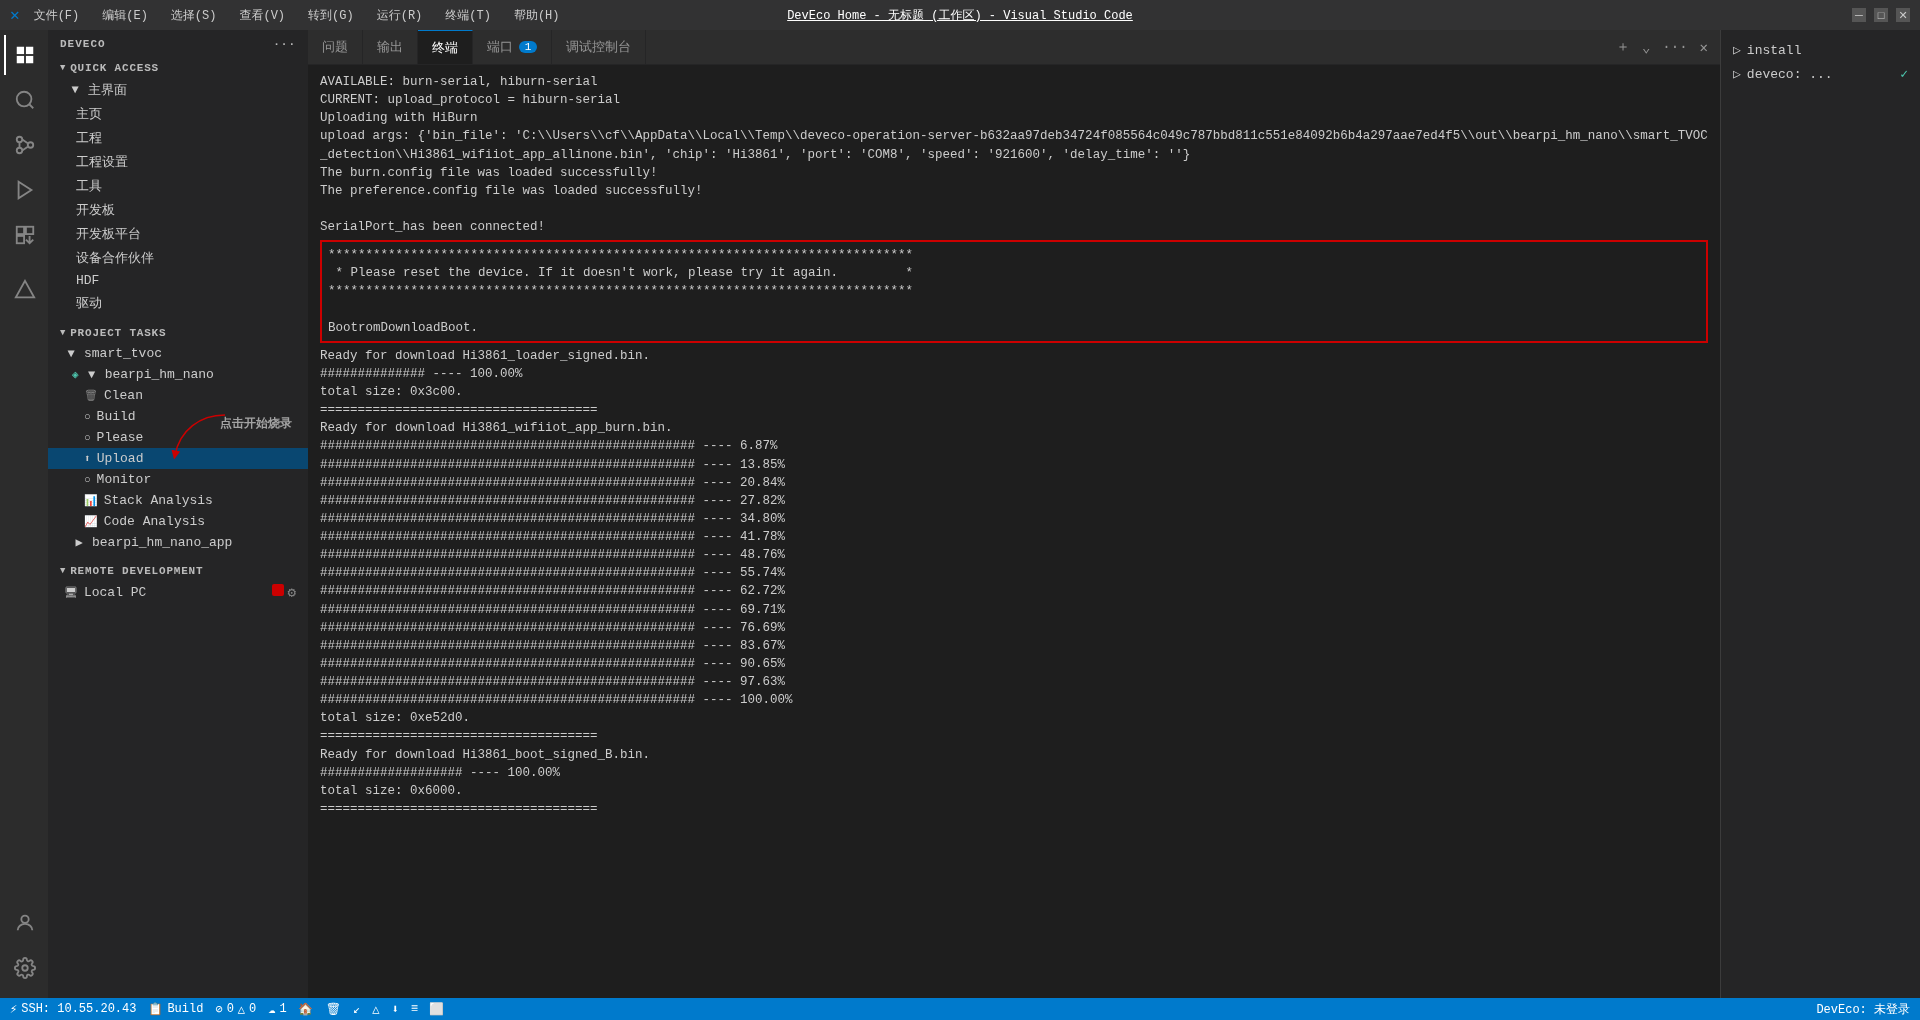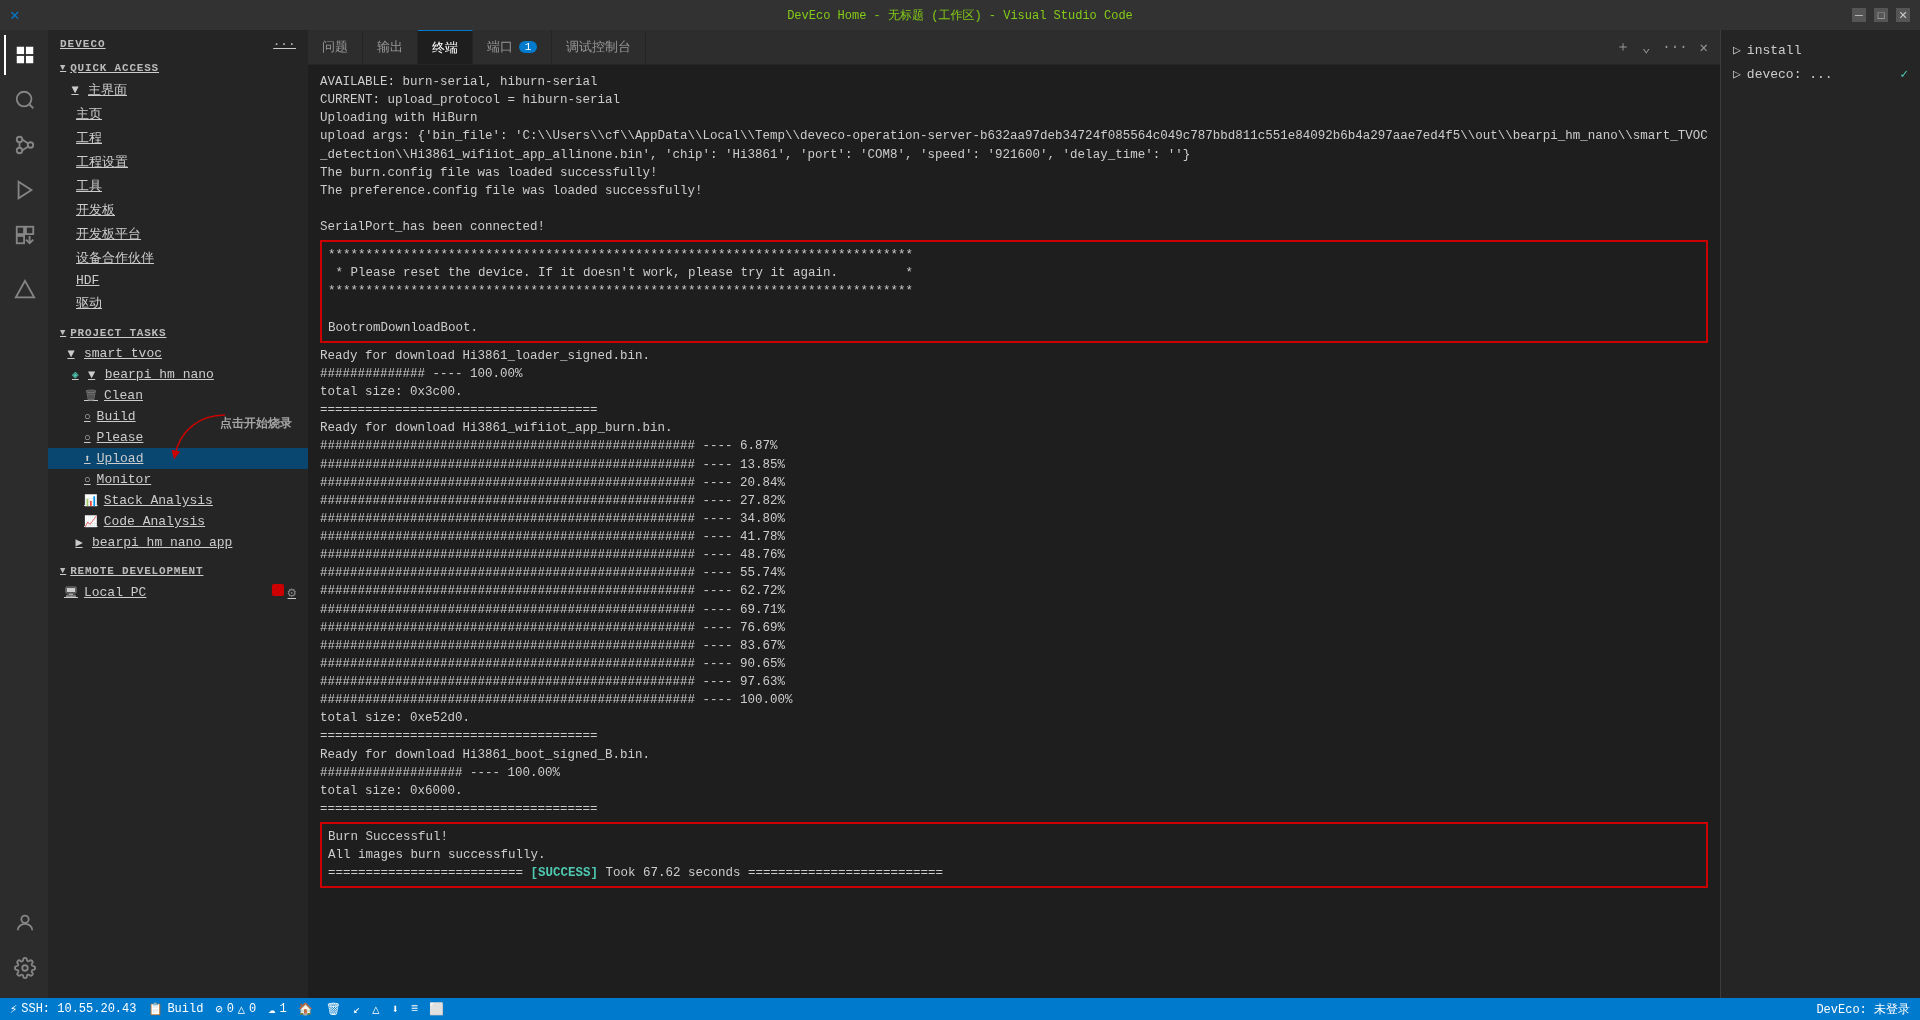--- a/index.html
+++ b/index.html
@@ -31,21 +31,22 @@
       display: flex;
       gap: 15px;
       font-size: 12px;
       color: #cccccc;
     }
     .title-bar-title {
       position: absolute;
       left: 50%;
       transform: translateX(-50%);
       font-size: 12px;
-      color: #84cc16;
+      color: #ffffff;
+      text-decoration: underline;
     }
     .title-bar-controls {
       display: flex;
       gap: 8px;
     }
     .title-btn {
       width: 14px;
       height: 14px;
       background: #555;
       border: none;
@@ -324,20 +325,30 @@
       overflow: hidden;
       display: flex;
     }
   </style>
 </head>
 <body>
 
 <div class="title-bar">
   <div class="title-bar-left">
     <span class="vscode-icon">✕</span>
+    <div class="title-bar-menu" id="menu-bar">
+        <span style="cursor: pointer; padding: 0px 4px;">文件(F)</span>
+        <span style="cursor: pointer; padding: 0px 4px;">编辑(E)</span>
+        <span style="cursor: pointer; padding: 0px 4px;">选择(S)</span>
+        <span style="cursor: pointer; padding: 0px 4px;">查看(V)</span>
+        <span style="cursor: pointer; padding: 0px 4px;">转到(G)</span>
+        <span style="cursor: pointer; padding: 0px 4px;">运行(R)</span>
+        <span style="cursor: pointer; padding: 0px 4px;">终端(T)</span>
+        <span style="cursor: pointer; padding: 0px 4px;">帮助(H)</span>
+      </div>
   </div>
   <div class="title-bar-title">DevEco Home - 无标题 (工作区) - Visual Studio Code</div>
   <div class="title-bar-controls">
     <button class="title-btn">─</button>
     <button class="title-btn">□</button>
     <button class="title-btn">✕</button>
   </div>
 </div>
 
 <div class="app-container">
@@ -395,21 +406,21 @@
         </div>
         <div class="activity-icon">
           <svg width="22" height="22" viewBox="0 0 24 24" fill="none" stroke="currentColor" stroke-width="2">
               <circle cx="12" cy="12" r="3"></circle>
               <path d="M19.4 15a1.65 1.65 0 0 0 .33 1.82l.06.06a2 2 0 0 1-2.83 2.83l-.06-.06a1.65 1.65 0 0 0-1.82-.33 1.65 1.65 0 0 0-1 1.51V21a2 2 0 0 1-4 0v-.09A1.65 1.65 0 0 0 9 19.4a1.65 1.65 0 0 0-1.82.33l-.06.06a2 2 0 0 1-2.83-2.83l.06-.06A1.65 1.65 0 0 0 4.68 15a1.65 1.65 0 0 0-1.51-1H3a2 2 0 0 1 0-4h.09A1.65 1.65 0 0 0 4.6 9a1.65 1.65 0 0 0-.33-1.82l-.06-.06a2 2 0 0 1 2.83-2.83l.06.06A1.65 1.65 0 0 0 9 4.68a1.65 1.65 0 0 0 1-1.51V3a2 2 0 0 1 4 0v.09a1.65 1.65 0 0 0 1 1.51 1.65 1.65 0 0 0 1.82-.33l.06-.06a2 2 0 0 1 2.83 2.83l-.06.06A1.65 1.65 0 0 0 19.4 9a1.65 1.65 0 0 0 1.51 1H21a2 2 0 0 1 0 4h-.09a1.65 1.65 0 0 0-1.51 1z"></path>
             </svg>
         </div>
       </div>
     </div>
 
-    <div class="sidebar" style="position:relative;text-decoration:underline;">
+    <div class="sidebar" style="position:relative;">
       <div class="sidebar-header">
         <span>DEVECO</span>
         <span class="sidebar-dots">···</span>
       </div>
 
       <div class="section-title">
         <span class="arrow">▼</span>
         <span>QUICK ACCESS</span>
       </div>
       <div class="sidebar-item level1">
@@ -585,25 +596,20 @@
 ################################################## ---- 90.65%
 ################################################## ---- 97.63%
 ################################################## ---- 100.00%
 total size: 0xe52d0.
 =====================================
 Ready for download Hi3861_boot_signed_B.bin.
 ################### ---- 100.00%
 total size: 0x6000.
 =====================================</pre>
 
-          <div class="success-box">
-            <pre>Burn Successful!
-All images burn successfully.
-========================== <span style="color:#4ec9b0;font-weight:bold;">[SUCCESS]</span> Took 67.62 seconds ==========================</pre>
-          </div>
         </div>
 
         <div style="position:relative; width:0; overflow:visible;">
           
           
           
           
         </div>
       </div>
     </div>

